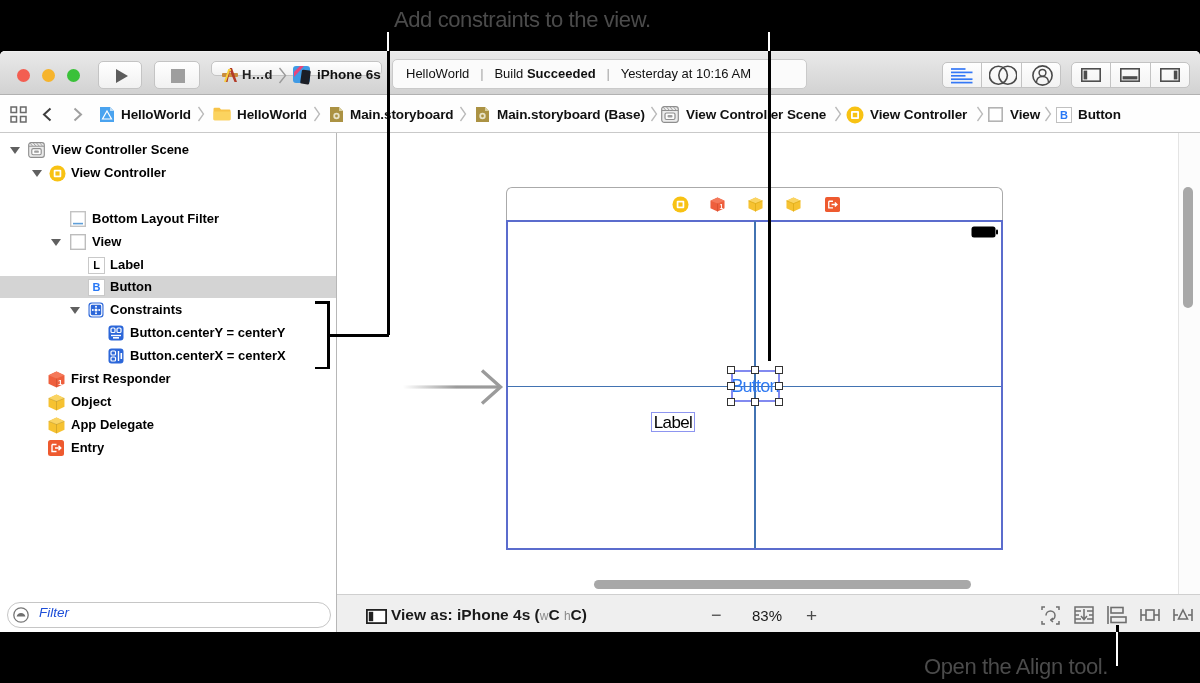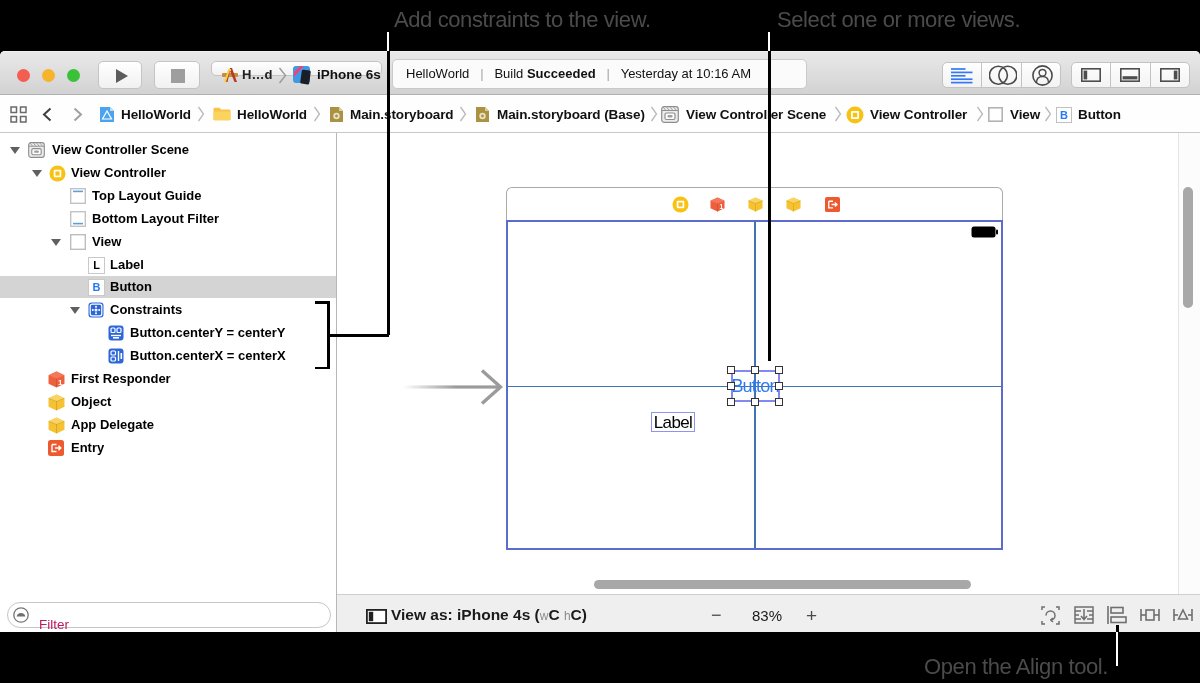--- a/index.html
+++ b/index.html
@@ -24,21 +24,20 @@
   .bottombar{position:absolute;left:337px;top:543px;width:863px;height:38px;background:#efefef;border-top:1px solid #cfcfcf;box-sizing:border-box;}
   .seg{position:absolute;background:linear-gradient(#fefefe,#f3f3f3);border:1px solid #c3c3c3;box-sizing:border-box;}
   .hnd{position:absolute;width:8px;height:8px;background:#fff;border:1.7px solid #333333;box-sizing:border-box;}
 </style>
 </head>
 <body>
 <div class="stage">
 
   <div class="ann" style="left:394px;top:6.5px;">Add constraints to the view.</div>
 
-  <div class="ann" style="left:777px;top:6.5px;">Select one or more views.</div>
 
   <div class="win">
 
     <div class="titlebar">
 
       <div class="tl" style="left:17px;background:#f35e51;"></div>
 
       <div class="tl" style="left:42px;background:#f6b42c;"></div>
 
       <div class="tl" style="left:67px;background:#3ac139;"></div>
@@ -249,27 +248,20 @@
       <div class="row" style="top:28.9px;">
         <div class="tri" style="left:32px;"></div>
         <div class="ricon" style="left:49px;"><svg width="17" height="17" viewBox="0 0 18 18">
               <circle cx="9" cy="9" r="8.5" fill="#f8c213"></circle>
               <rect x="5" y="5" width="8" height="8" rx="1" fill="#fff"></rect>
               <rect x="6.8" y="6.8" width="4.4" height="4.4" fill="#f8c213"></rect>
             </svg></div>
         <div class="rowtxt" style="left:71px;">View Controller</div>
       </div>
 
-      <div class="row" style="top:51.8px;">
-        <div class="ricon" style="left:70px;"><svg width="16" height="16" viewBox="0 0 16 16">
-              <rect x="0.7" y="0.7" width="14.6" height="14.6" fill="#fff" stroke="#c3c3c3" stroke-width="1.4"></rect>
-              <line x1="3" y1="3.4" x2="13" y2="3.4" stroke="#5f9fd8" stroke-width="1.6"></line>
-            </svg></div>
-        <div class="rowtxt" style="left:92px;">Top Layout Guide</div>
-      </div>
 
       <div class="row" style="top:74.7px;">
         <div class="ricon" style="left:70px;"><svg width="16" height="16" viewBox="0 0 16 16">
               <rect x="0.7" y="0.7" width="14.6" height="14.6" fill="#fff" stroke="#c3c3c3" stroke-width="1.4"></rect>
               <line x1="3" y1="12.6" x2="13" y2="12.6" stroke="#5f9fd8" stroke-width="1.6"></line>
             </svg></div>
         <div class="rowtxt" style="left:92px;">Bottom Layout Filter</div>
       </div>
 
       <div class="row" style="top:97.6px;">
@@ -366,21 +358,21 @@
             </svg></div>
         <div class="rowtxt" style="left:71px;">Entry</div>
       </div>
 
 
       <div class="abs" style="left:7px;top:468.5px;width:324px;height:26px;border:1px solid #c6c6c6;border-radius:13px;background:#fff;box-sizing:border-box;">
         <svg style="position:absolute;left:5px;top:4px;" width="16" height="16" viewBox="0 0 16 16">
             <circle cx="8" cy="8" r="7.2" fill="none" stroke="#767676" stroke-width="1.3"></circle>
             <path d="M3.6 9.6 A4.5 4.5 0 0 1 12.4 9.6 Z" fill="#6f6f6f"></path>
           </svg>
-        <div style="position:absolute;left:31px;top:14px;font-size:13.5px;color:#be185d;">Filter</div>
+        <div style="position:absolute;left:31px;top:2px;font-size:13.5px;color:#1d4ed8;font-style:italic;">Filter</div>
       </div>
     </div>
 
     <div class="canvas">
 
       <div class="abs" style="left:169px;top:54px;width:497px;height:33px;background:#fff;border:1px solid #aaaaaa;border-bottom:none;border-radius:6px 6px 0 0;box-sizing:border-box;"></div>
 
       <svg class="abs" style="left:335px;top:63px;" width="17" height="17" viewBox="0 0 18 18">
         <circle cx="9" cy="9" r="8.5" fill="#f8c213"></circle>
           <rect x="5" y="5" width="8" height="8" rx="1" fill="#fff"></rect>

